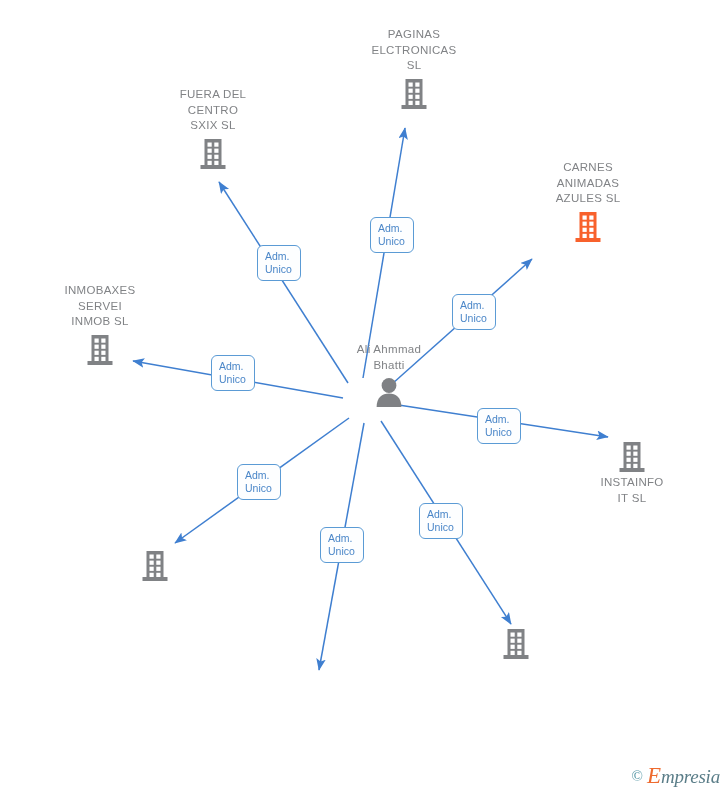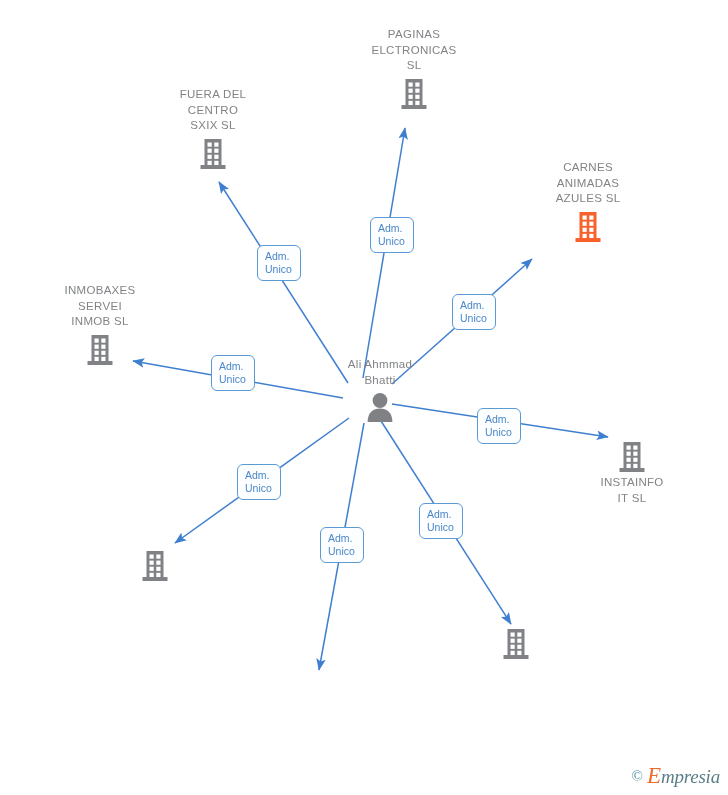--- a/index.html
+++ b/index.html
@@ -142,21 +142,21 @@
 
   <div class="edge-label" style="left:237px; top:464px;">Adm.
 Unico</div>
 
   <div class="edge-label" style="left:320px; top:527px;">Adm.
 Unico</div>
 
   <div class="edge-label" style="left:419px; top:503px;">Adm.
 Unico</div>
 
-  <div class="node label-top" style="left:380px; top:342px;margin-top:15px;">
+  <div class="node label-top" style="left:389px; top:342px;">
     <div class="node-label">Ali Ahmmad
 Bhatti</div>
     <div class="node-icon">
       <svg width="32" height="30" viewBox="0 0 32 30" xmlns="http://www.w3.org/2000/svg">
         <circle cx="16" cy="8.5" r="7.4" fill="#7f8184"></circle>
         <path d="M3.6 30 C3.6 20.4 9.1 16.4 16 16.4 C22.9 16.4 28.4 20.4 28.4 30 Z" fill="#7f8184"></path>
       </svg>
     </div>
   </div>
 

